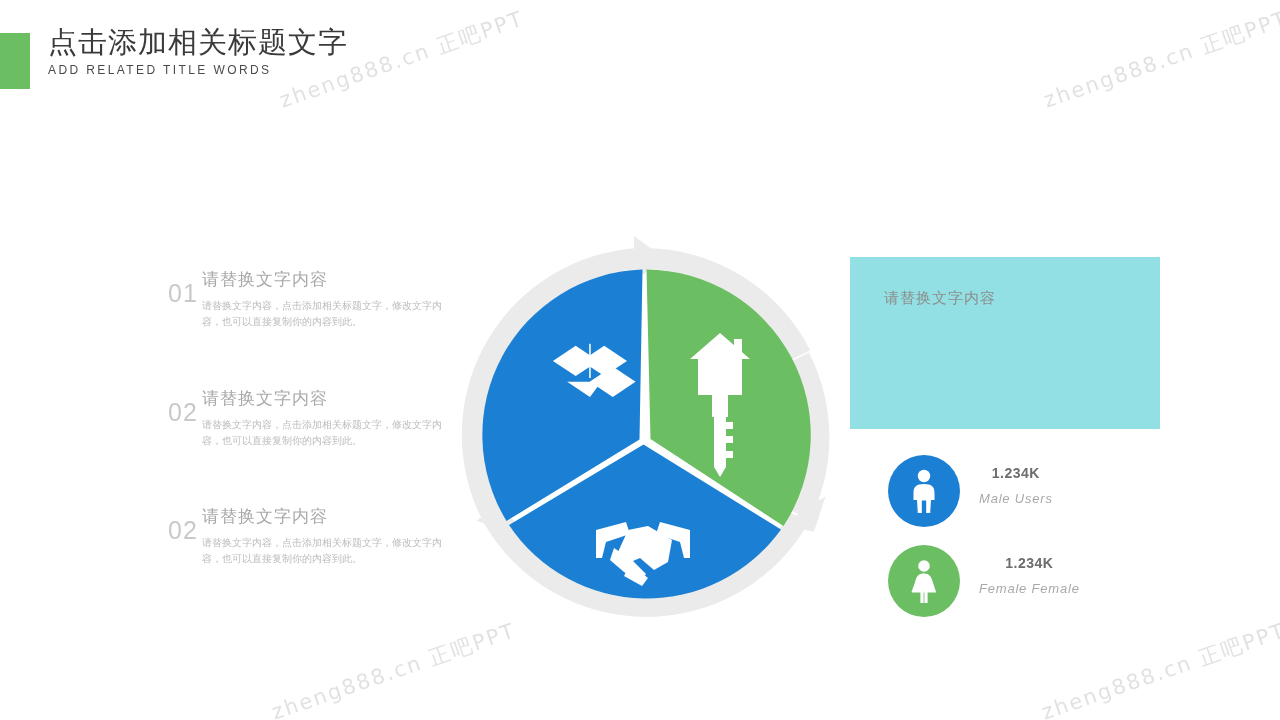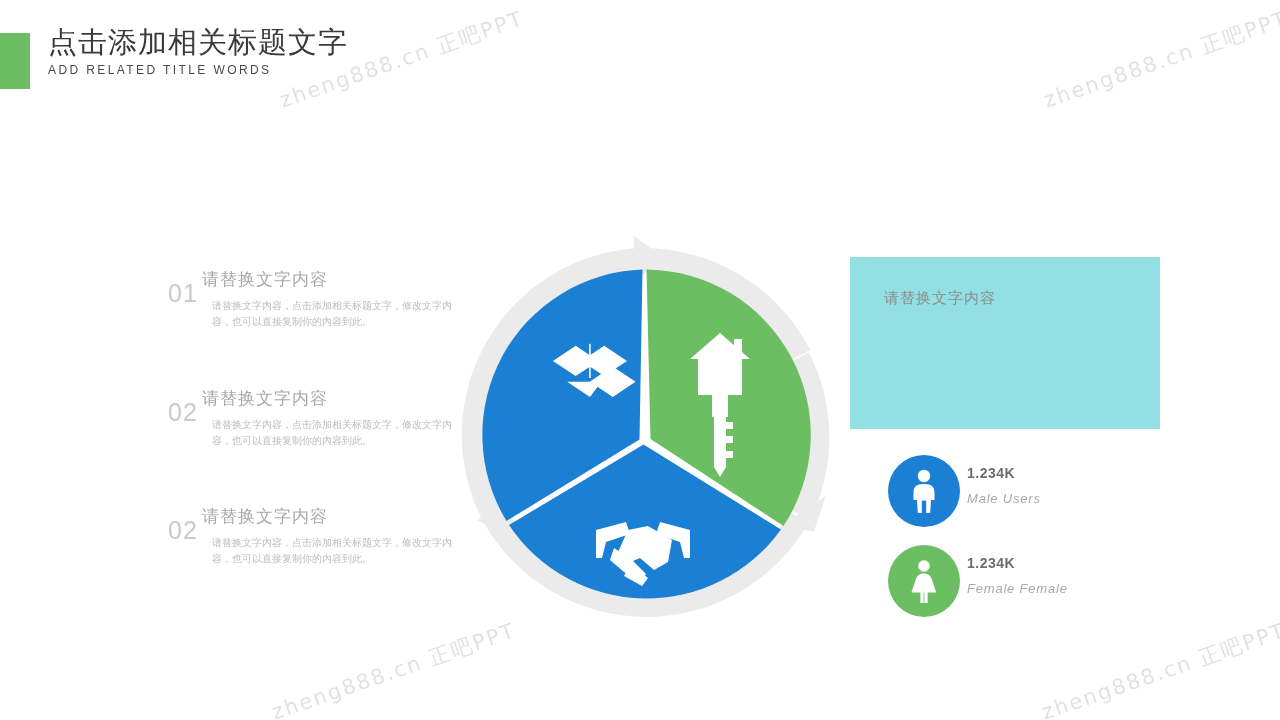--- a/index.html
+++ b/index.html
@@ -70,21 +70,21 @@
     position: absolute;
     left: 34px;
     top: 2px;
     font-size: 17px;
     color: #a8a8a8;
     letter-spacing: 1px;
     white-space: nowrap;
   }
   .li-desc {
     position: absolute;
-    left: 44px;
+    left: 34px;
     top: 32px;
     width: 256px;
     font-size: 10px;
     line-height: 1.55;
     color: #bcbcbc;
   }
 
   
   #pie-diagram {
     position: absolute;
@@ -136,22 +136,23 @@
     height: 72px;
     border-radius: 50%;
     display: flex;
     align-items: center;
     justify-content: center;
   }
   .stat-circle.male { background: #1b80d4; }
   .stat-circle.female { background: #6cbe63; }
   .stat-text {
     position: absolute;
-    left: 79px;
+    left: 91px;
     top: 10px;
+    text-align: center;
   }
   .stat-value {
     font-size: 14px;
     font-weight: bold;
     color: #6d6d6d;
     letter-spacing: 0.5px;
   }
   .stat-label {
     margin-top: 10px;
     font-size: 13px;

